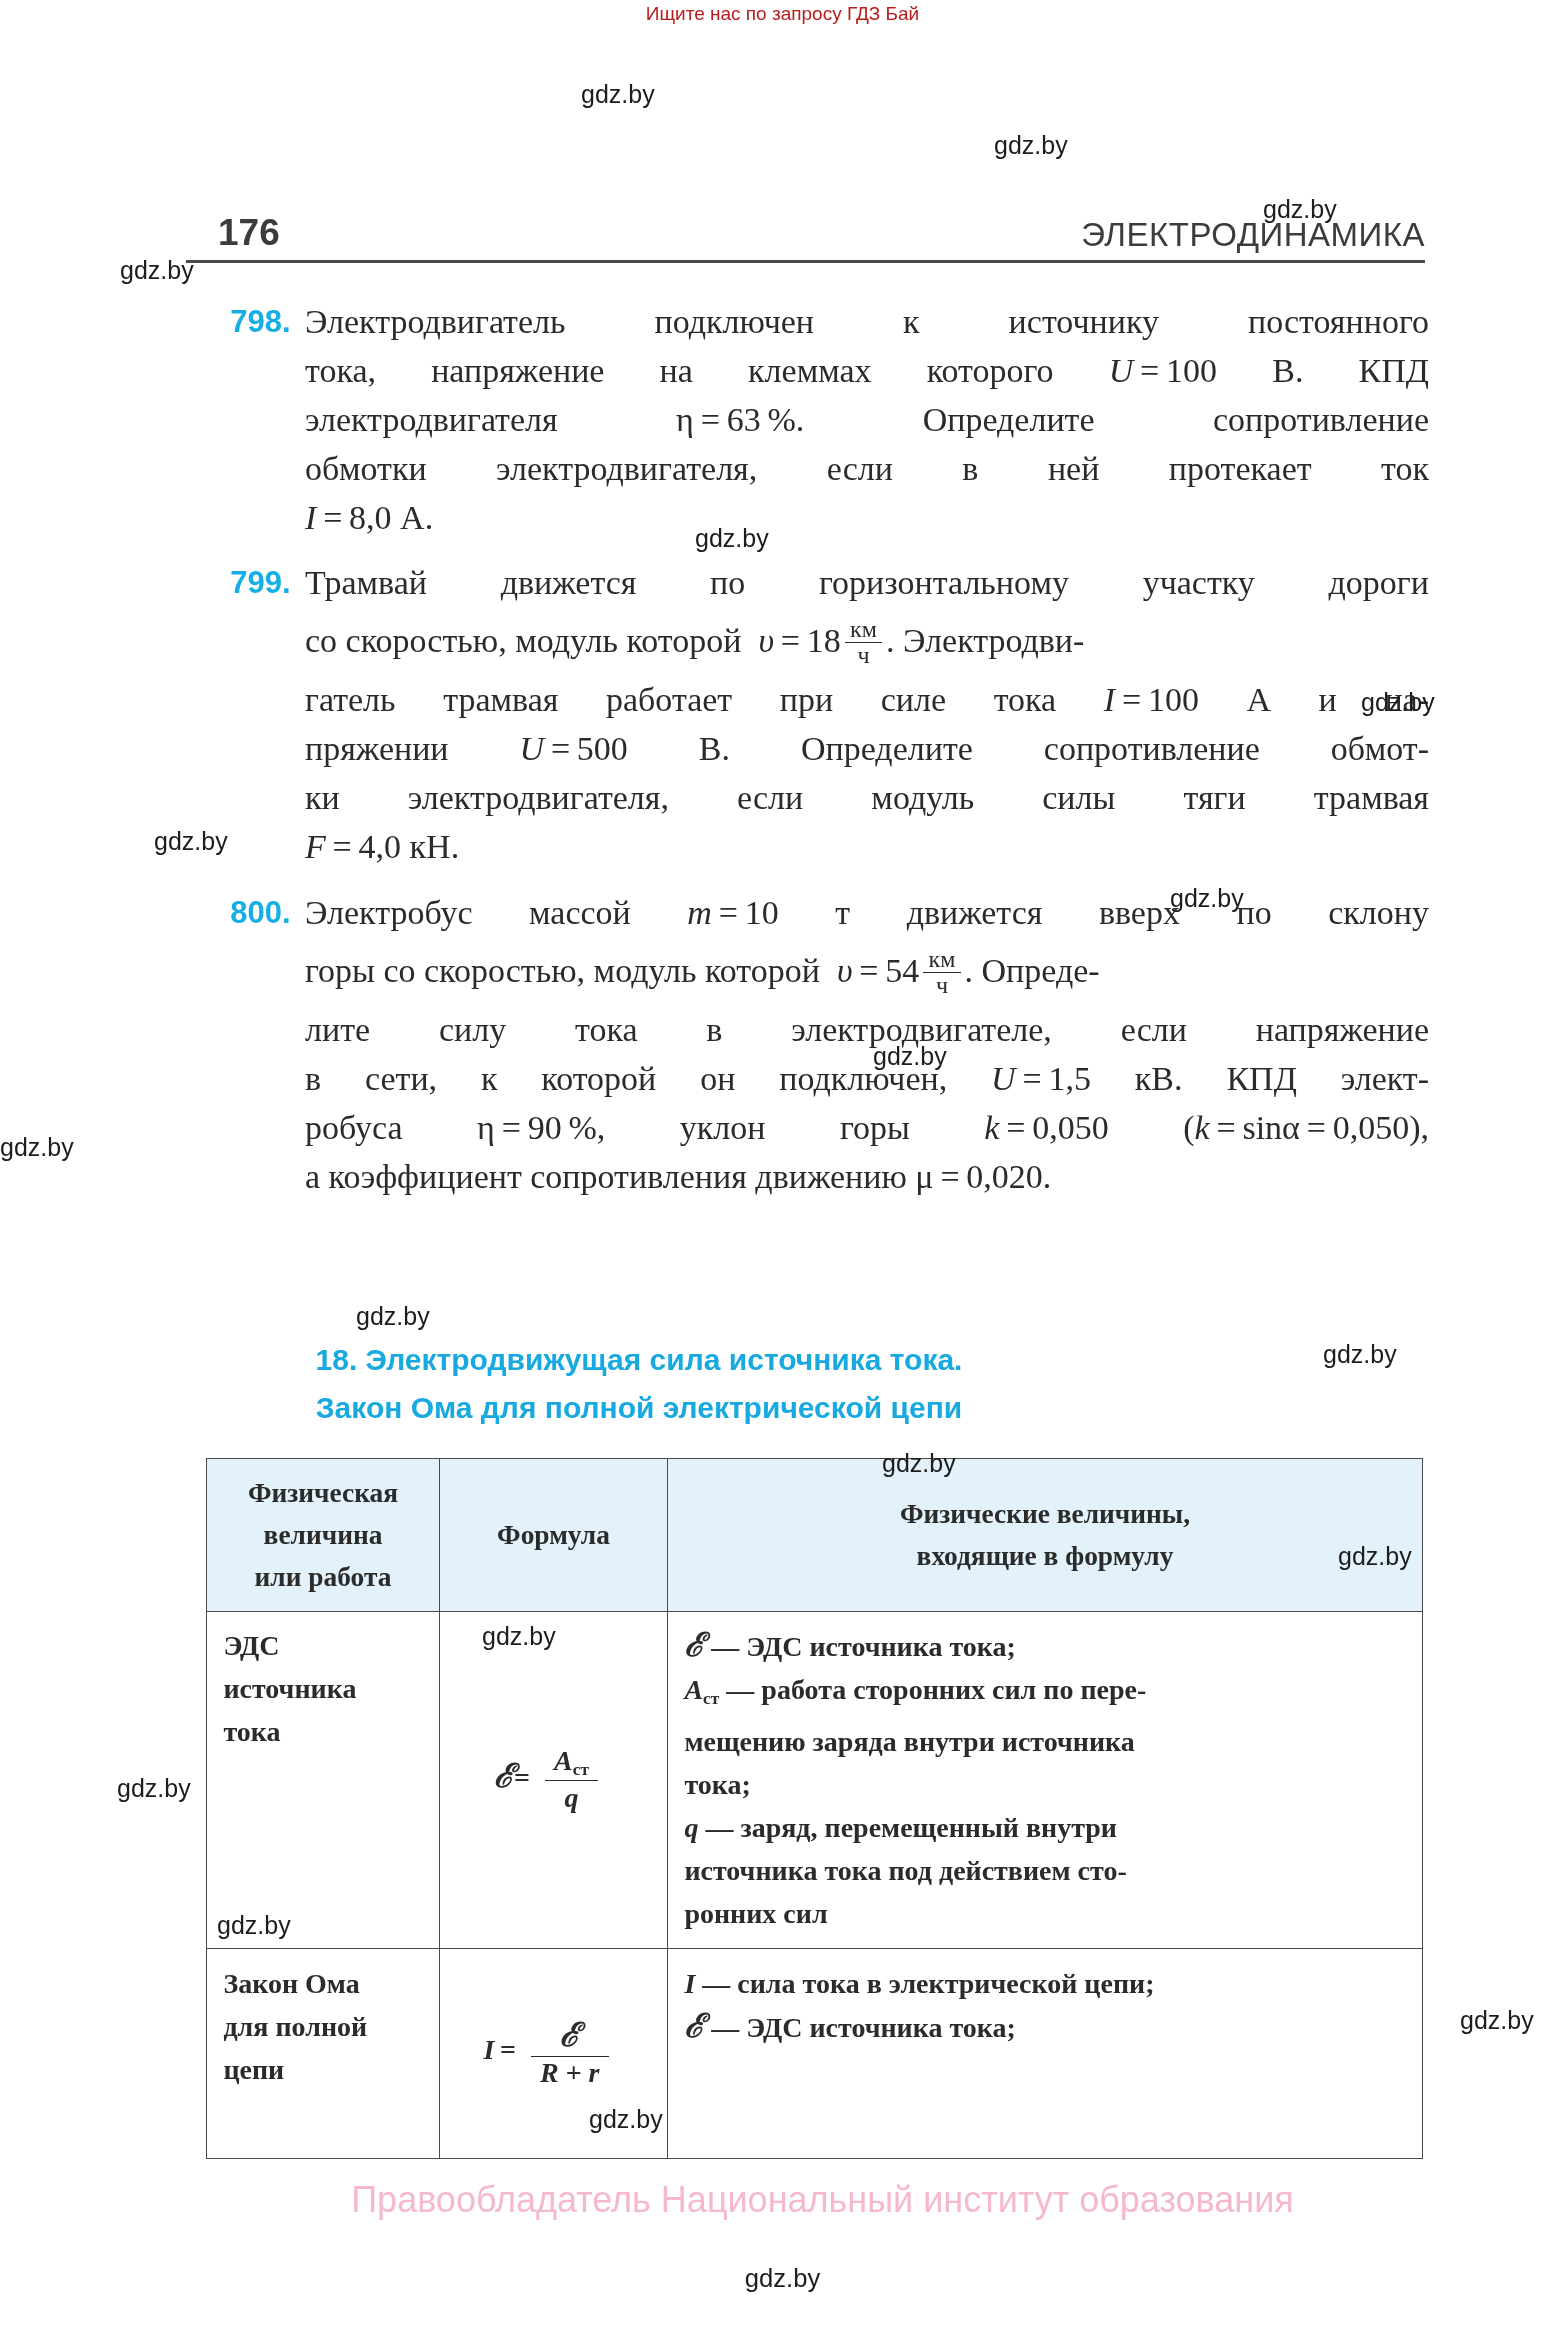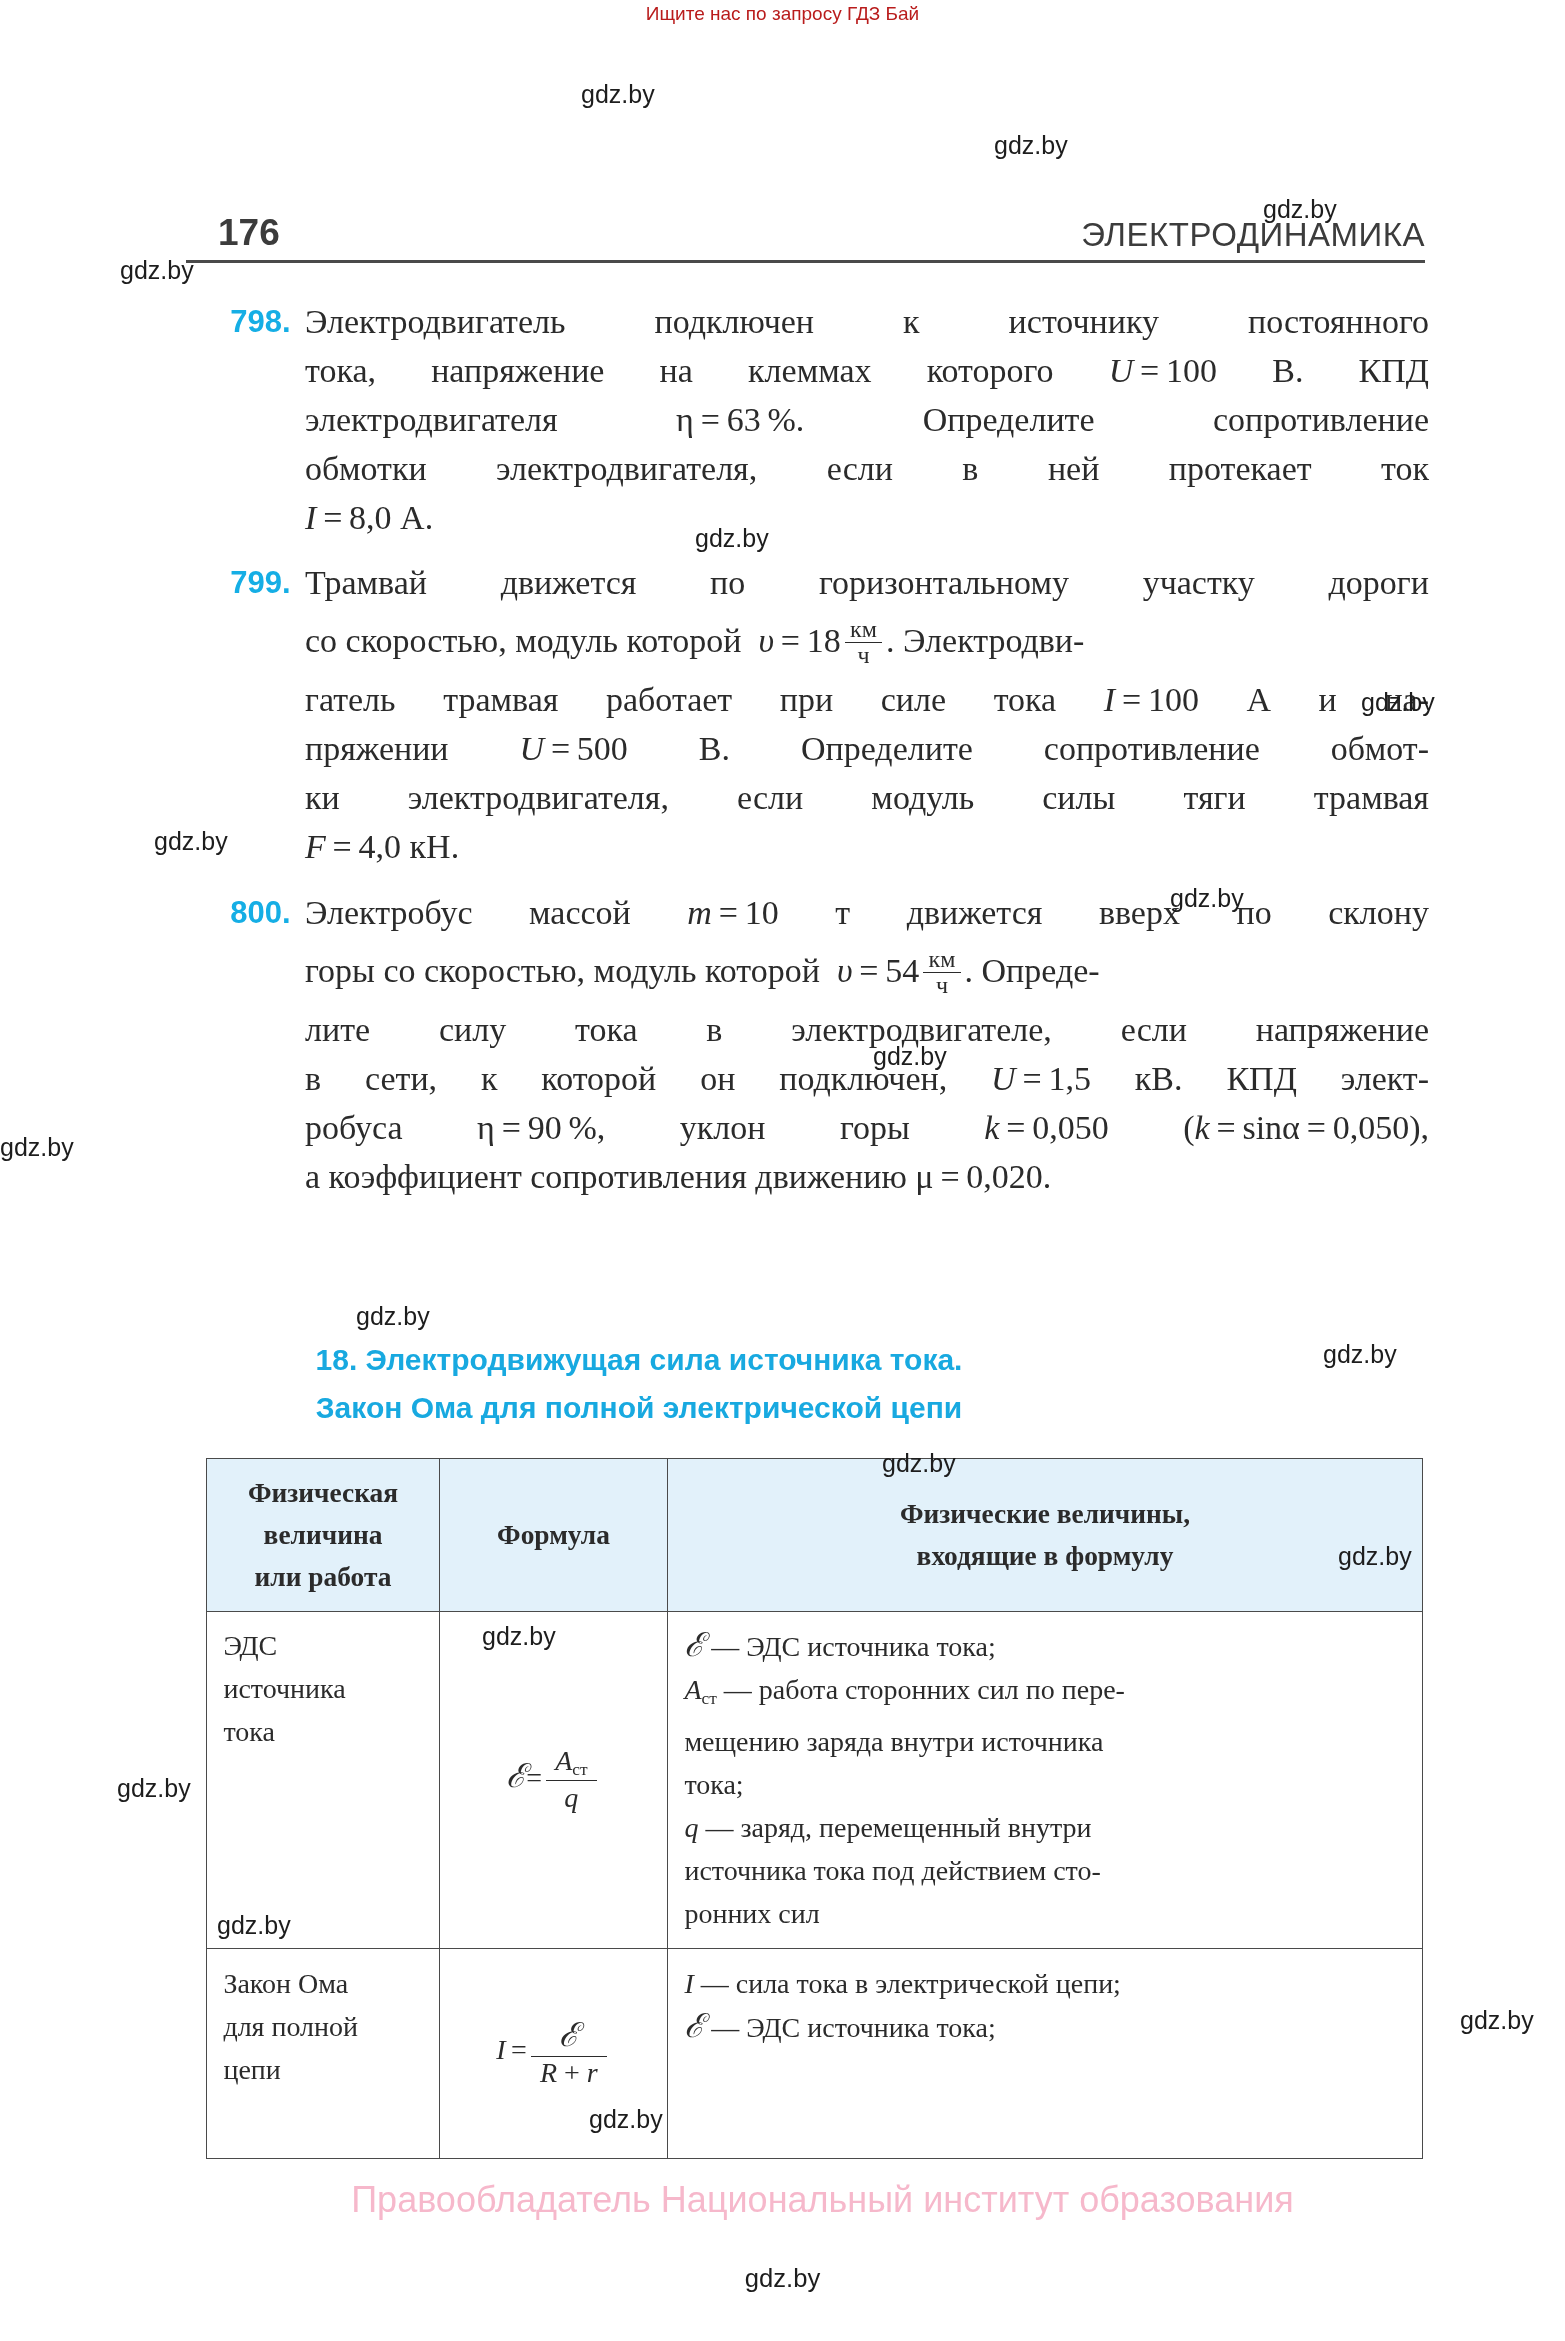--- a/index.html
+++ b/index.html
@@ -149,21 +149,21 @@
     border-collapse: collapse;
     table-layout: fixed;
   }
   .ftable td, .ftable th {
     border: 1.8px solid #4a4a4a;
     vertical-align: top;
     padding: 12.8px 16.4px;
     font-size: 28px;
     line-height: 43px;
     color: #2b2b2b;
-    font-weight: normal;
+    font-weight: bold;
   }
   .ftable thead th {
     background: #e2f1fa;
     text-align: center;
     font-family: "Liberation Serif", serif;
     font-weight: bold;
     font-size: 27.4px;
     line-height: 42px;
     vertical-align: middle;
     height: 117px;
@@ -182,21 +182,21 @@
     font-family: "Liberation Serif", serif;
     font-style: italic;
     font-size: 1.18em;
     letter-spacing: 0;
   }
   .fr2 {
     display: inline-block;
     vertical-align: middle;
     text-align: center;
     line-height: 1.1;
-    margin: 0 4px;
+    margin: 0 15px;
   }
   .fr2 .n { display: block; padding: 0 9.1px 1.8px; }
   .fr2 .d { display: block; padding: 1.8px 9.1px 0; border-top: 1.8px solid #2b2b2b; }
   .desc-line { display: block; }
 
   
   .copyright {
     position: absolute;
     left: 0;
     top: 2179px;

